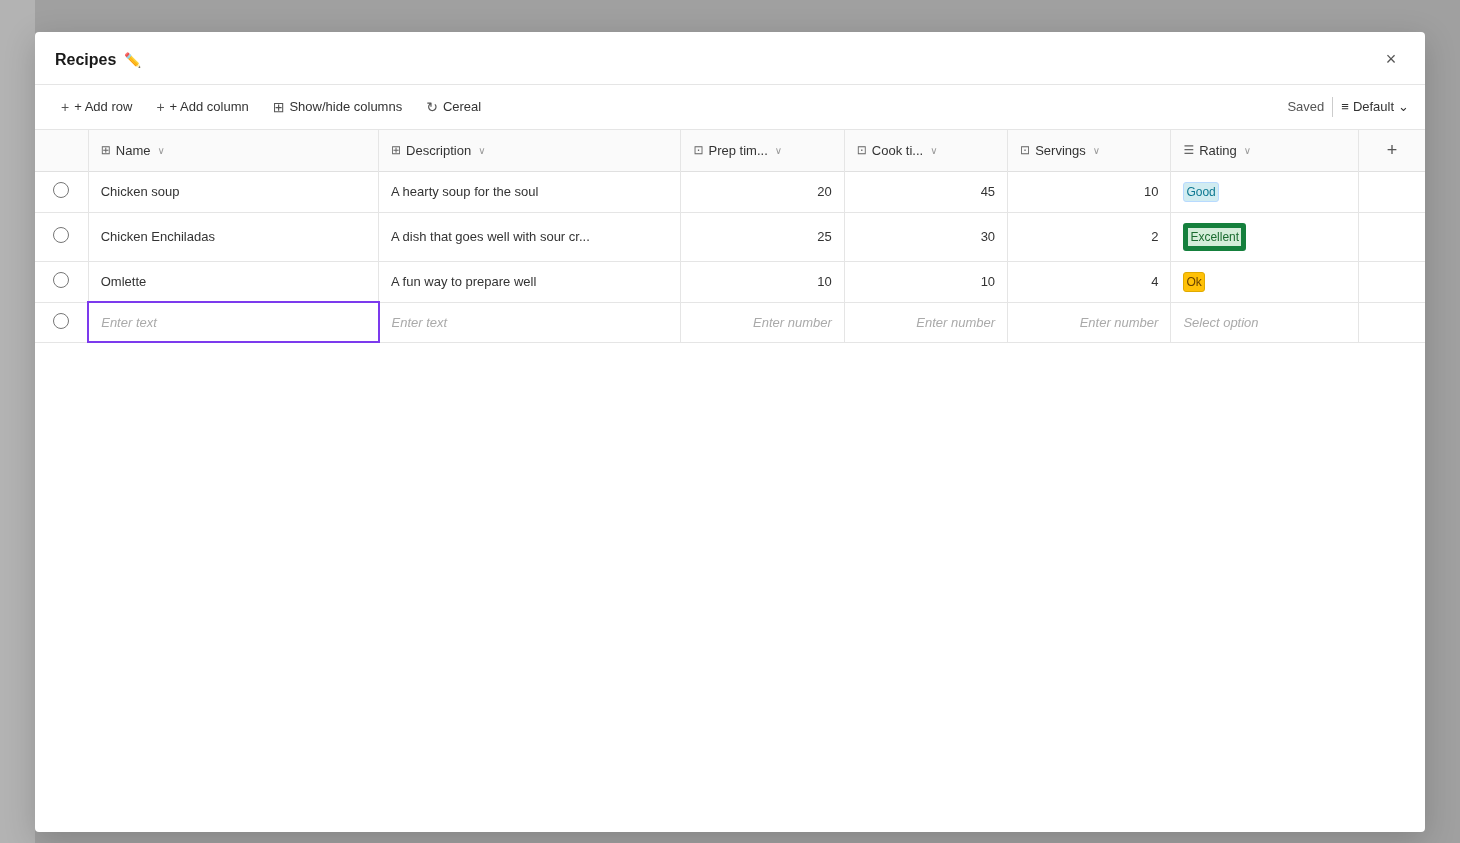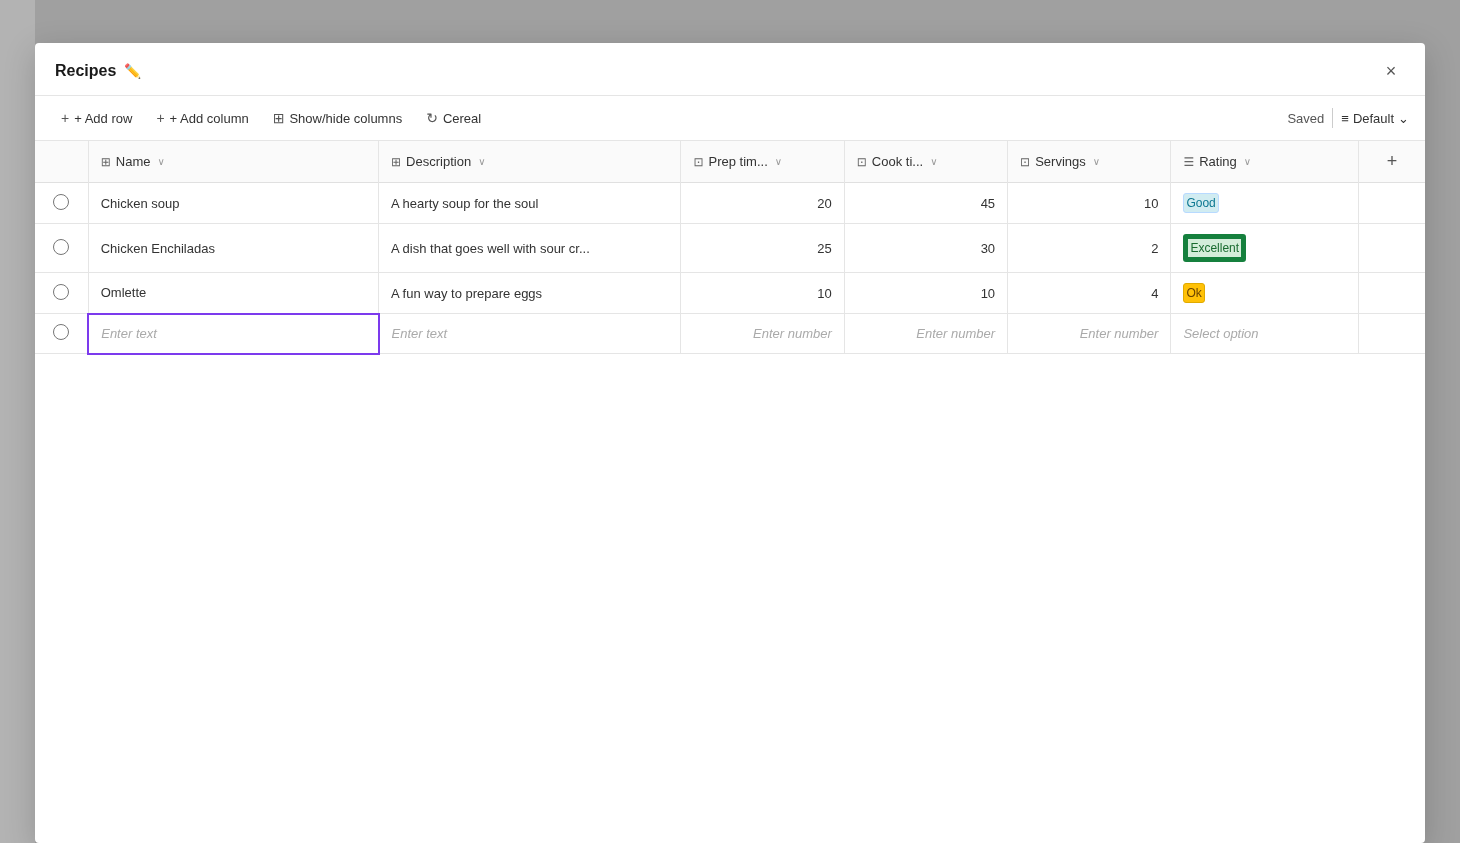--- a/index.html
+++ b/index.html
@@ -11,21 +11,21 @@
       height: 843px;
       overflow: hidden;
       position: relative;
     }
 
     .modal-overlay {
       position: absolute;
       inset: 0;
       background: rgba(100,100,100,0.4);
       display: flex;
-      align-items: flex-end;
+      align-items: center;
       justify-content: center;
     }
 
     .modal {
       background: #fff;
       border-radius: 4px;
       box-shadow: 0 8px 32px rgba(0,0,0,0.18);
       width: 1390px;
       margin-top: 20px;
       min-height: 800px;
@@ -379,21 +379,21 @@
     <td>
       <span class="badge badge-excellent">Excellent</span>
     </td>
     <td style="border-right:none;"></td>
   </tr>
             <tr>
     <td class="row-checkbox">
       <input type="radio" name="row-select" style="">
     </td>
     <td>Omlette</td>
-    <td>A fun way to prepare eggs</td>
+    <td>A fun way to prepare well</td>
     <td class="number-cell">10</td>
     <td class="number-cell">10</td>
     <td class="number-cell">4</td>
     <td>
       <span class="badge badge-ok">Ok</span>
     </td>
     <td style="border-right:none;"></td>
   </tr>
             <tr class="enter-row">
   <td class="row-checkbox">

